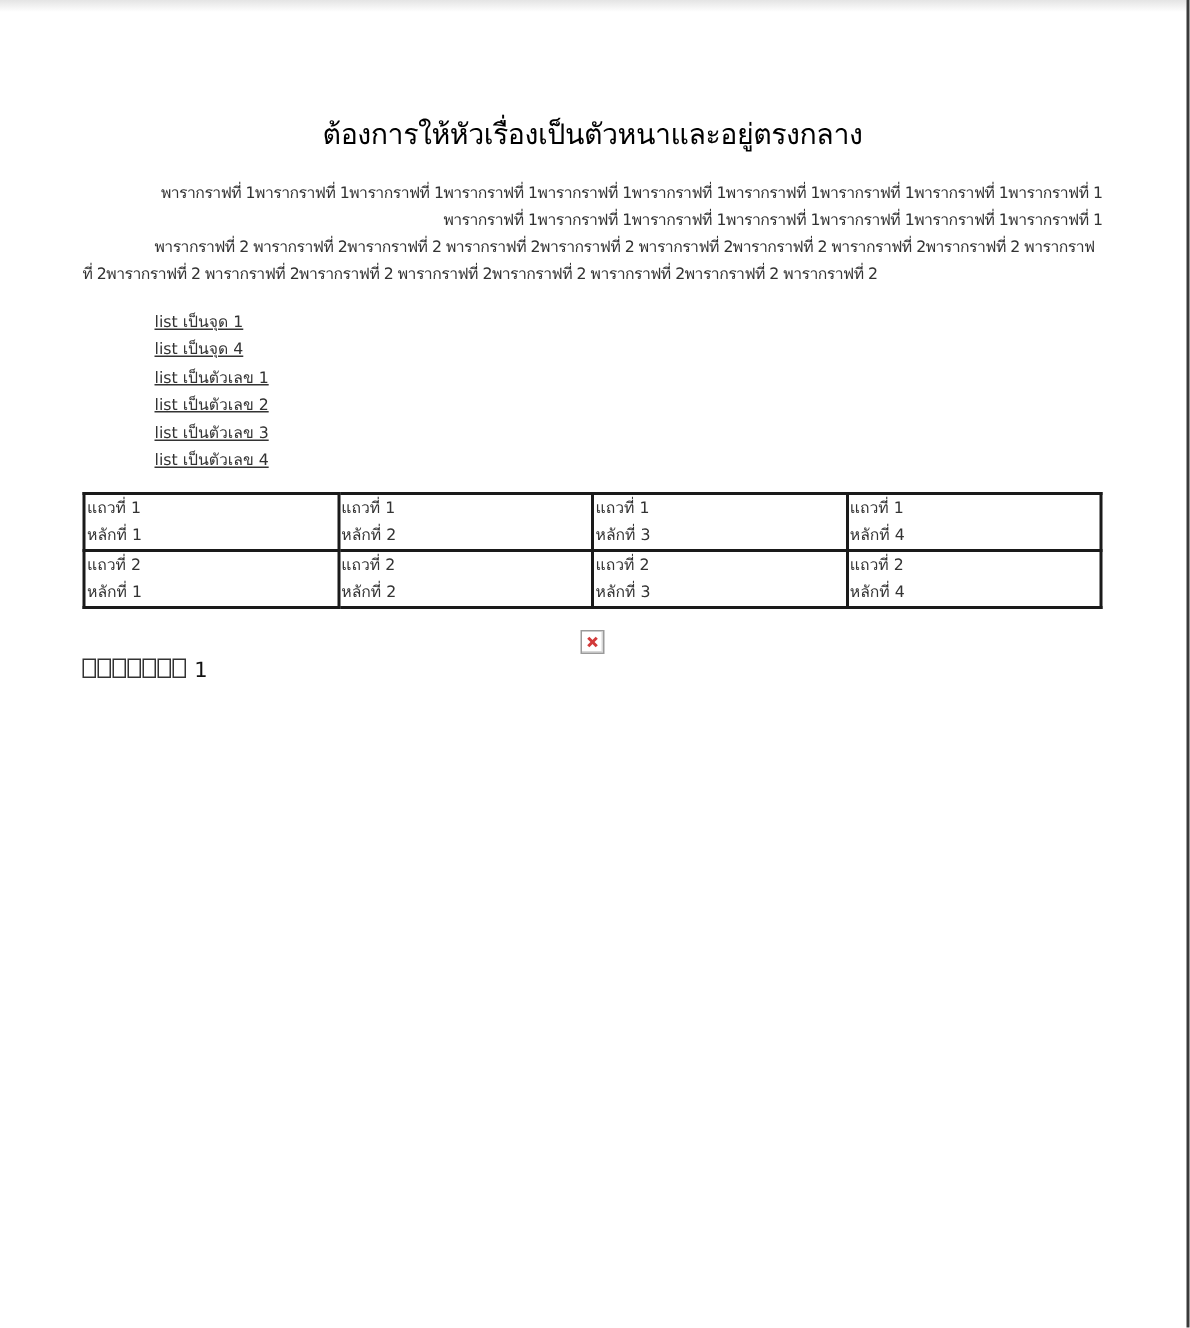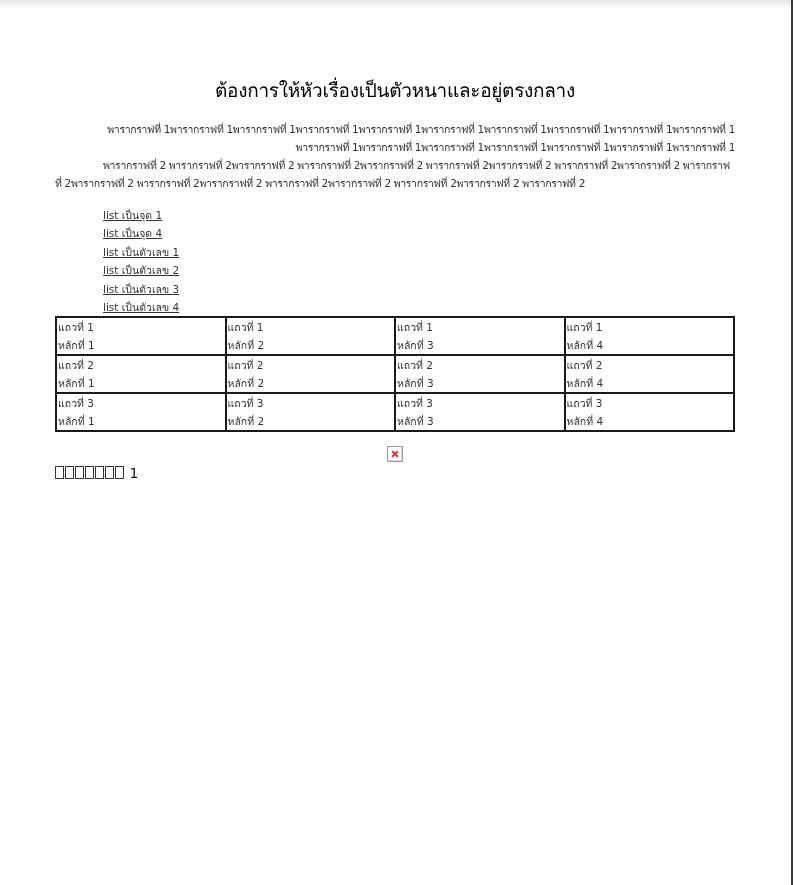--- a/index.html
+++ b/index.html
@@ -55,20 +55,21 @@
     .list-block {
       margin: 14px 0 0 48px;
       padding: 0;
       list-style: none;
       font-size: 10.5px;
       line-height: 18.4px;
       color: #333333;
     }
     .list-block li { margin: 0; padding: 0; text-decoration: underline; }
     table.grid {
+      margin-top: 12px;
       width: 680px;
       border-collapse: collapse;
       table-layout: fixed;
       font-size: 10.5px;
       color: #333333;
     }
     table.grid td {
       border: 2px solid #1a1a1a;
       padding: 0 0 0 1px;
       vertical-align: top;
@@ -166,38 +167,20 @@
         </td>
         <td>
           <span class="cell-line">แถวที่ 2</span>
           <span class="cell-line">หลักที่ 3</span>
         </td>
         <td>
           <span class="cell-line">แถวที่ 2</span>
           <span class="cell-line">หลักที่ 4</span>
         </td>
       </tr>
-      <tr>
-        <td>
-          <span class="cell-line">แถวที่ 3</span>
-          <span class="cell-line">หลักที่ 1</span>
-        </td>
-        <td>
-          <span class="cell-line">แถวที่ 3</span>
-          <span class="cell-line">หลักที่ 2</span>
-        </td>
-        <td>
-          <span class="cell-line">แถวที่ 3</span>
-          <span class="cell-line">หลักที่ 3</span>
-        </td>
-        <td>
-          <span class="cell-line">แถวที่ 3</span>
-          <span class="cell-line">หลักที่ 4</span>
-        </td>
-      </tr>
     </tbody>
   </table>
 
   <div class="img-wrap">
     <span class="broken-img"></span>
   </div>
 
   <div class="caption">
     <span><span class="tofu"></span><span class="tofu"></span><span class="tofu"></span><span class="tofu"></span><span class="tofu"></span><span class="tofu"></span><span class="tofu"></span></span>
     <span>1</span>

